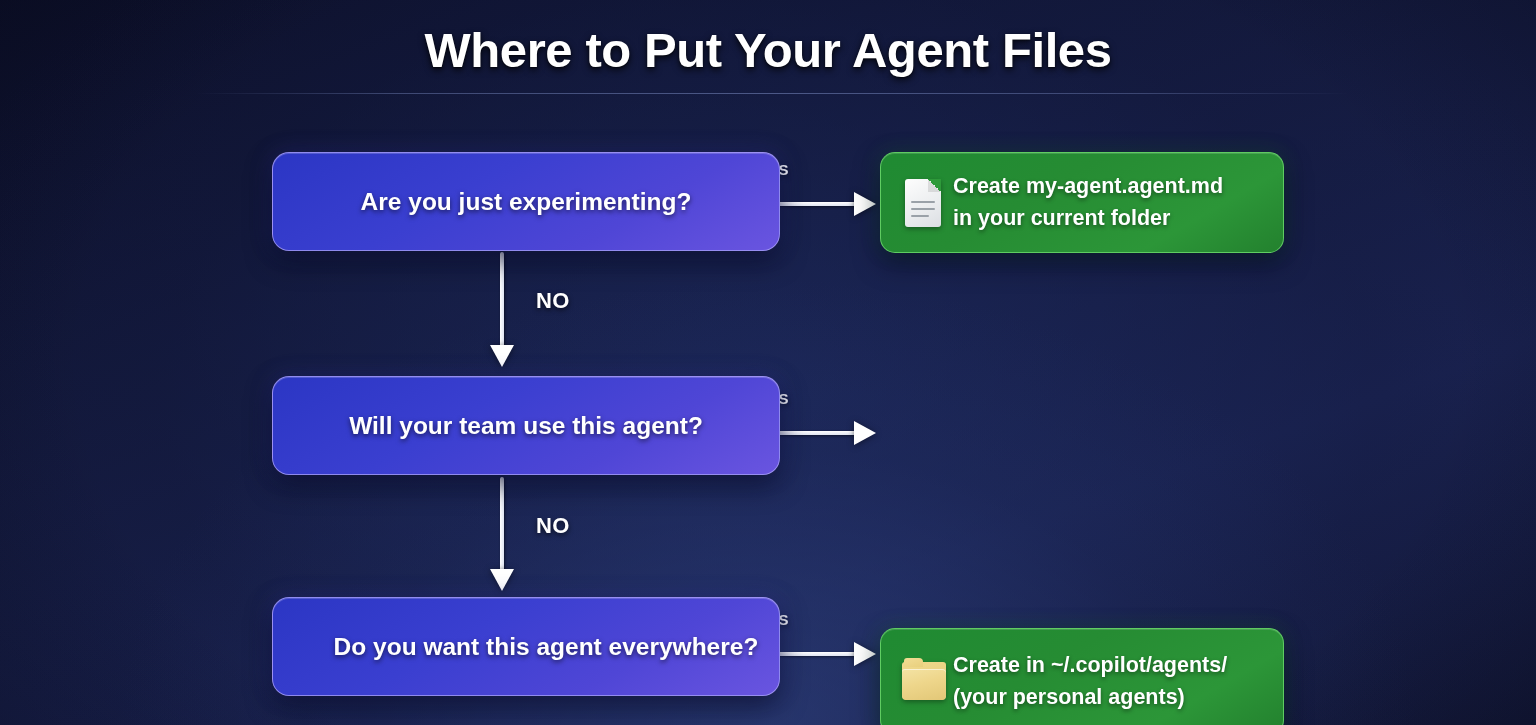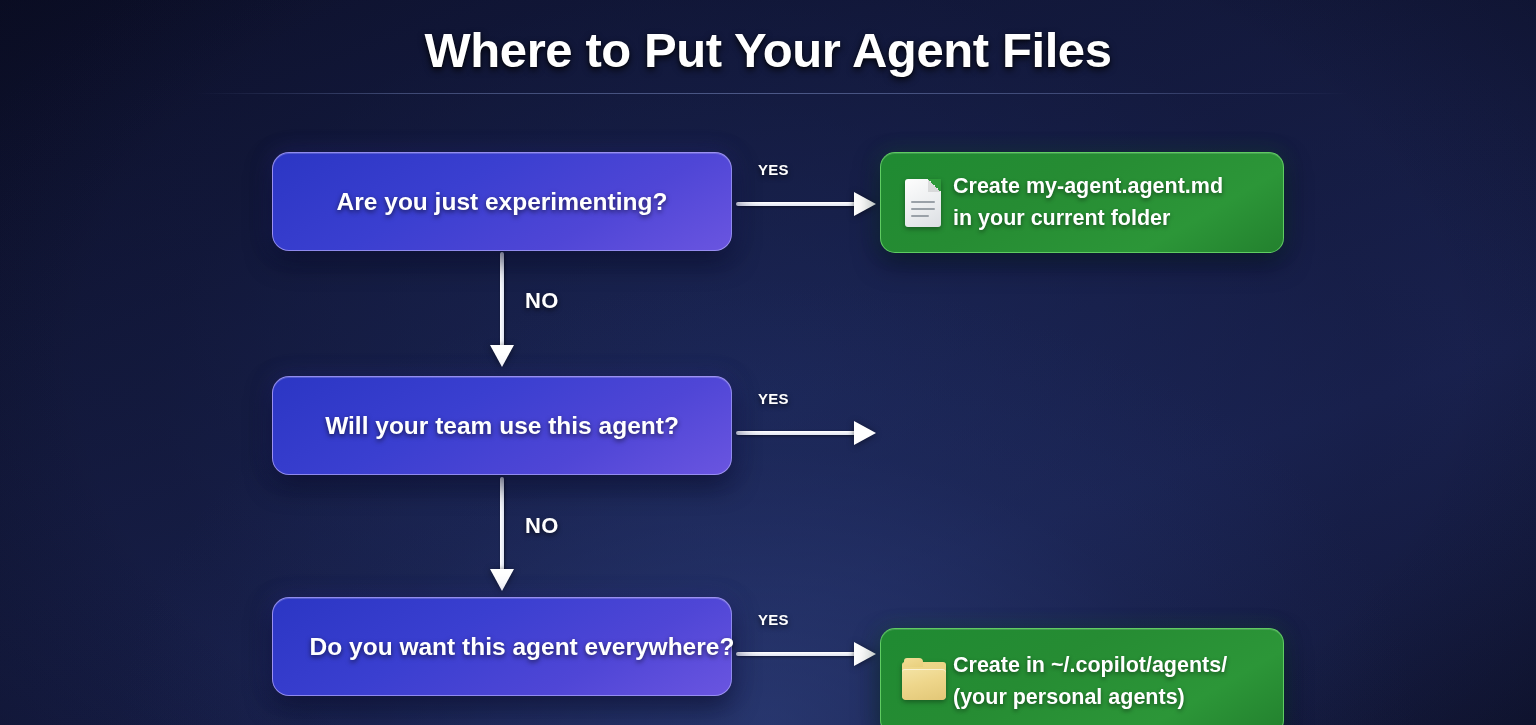--- a/index.html
+++ b/index.html
@@ -46,21 +46,21 @@
     position:absolute;
     top:93px; left:195px; width:1155px; height:1px;
     background:linear-gradient(90deg, rgba(150,170,230,0) 0%, rgba(150,170,230,0.34) 18%, rgba(160,180,240,0.40) 50%, rgba(150,170,230,0.30) 82%, rgba(150,170,230,0) 100%);
     z-index:5;
   }
 
   
   .decision {
     position:absolute;
     left:272px;
-    width:460px;
+    width:508px;
     border-radius:17px;
     background:linear-gradient(150deg, #2b36c4 0%, #3a3fd0 38%, #4f46d6 70%, #6a55e0 100%);
     border:1px solid rgba(175,165,250,0.75);
     box-shadow:
       0 10px 26px rgba(4,6,26,0.62),
       0 0 22px rgba(70,70,210,0.26),
       inset 0 1px 0 rgba(255,255,255,0.18);
     display:flex; align-items:center; justify-content:center;
     z-index:4;
   }
@@ -191,21 +191,21 @@
   .v-arrow .head {
     position:absolute; left:1px;
     width:0; height:0;
     border-left:12px solid transparent;
     border-right:12px solid transparent;
     border-top:22px solid #ffffff;
     filter:drop-shadow(0 1px 3px rgba(0,0,0,0.5));
   }
   .v-arrow .edge-label {
     position:absolute;
-    left:36px;
+    left:47px;
     font-size:22px; font-weight:bold; color:#ffffff;
     text-shadow:0 2px 5px rgba(0,0,0,0.65);
     letter-spacing:0.3px;
   }
 </style>
 </head>
 <body>
 
 <div id="flow-root">
 

